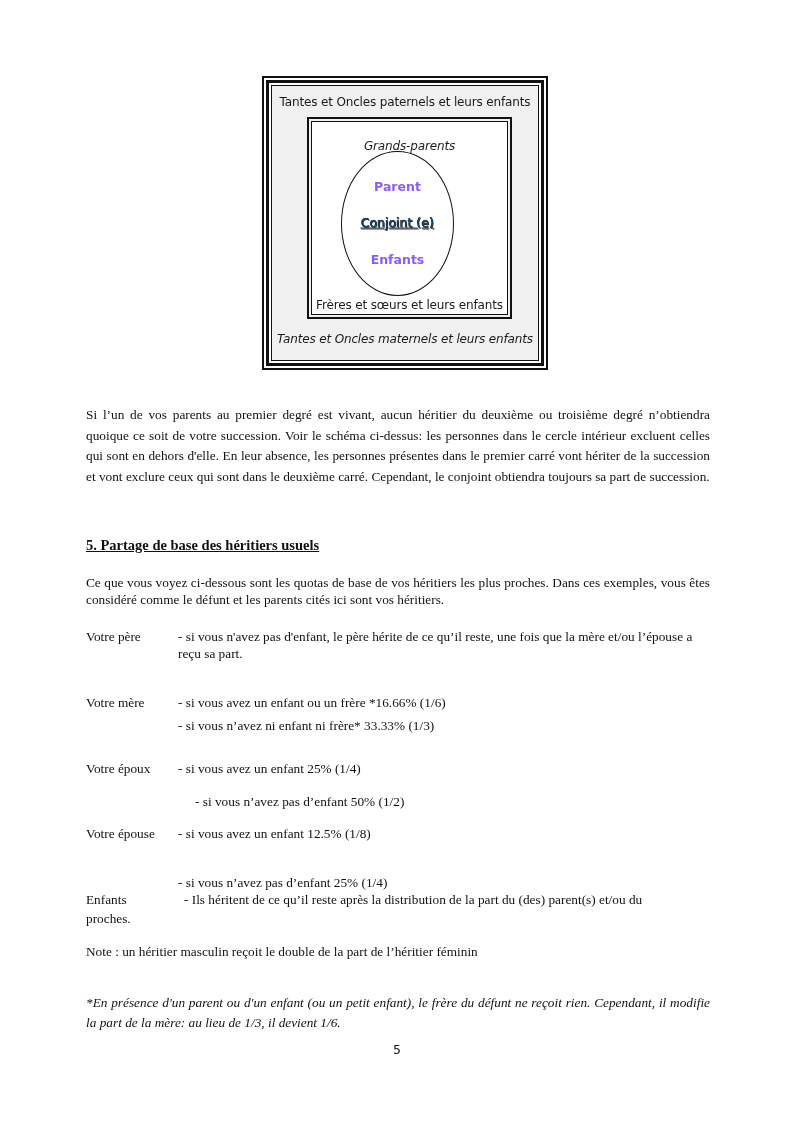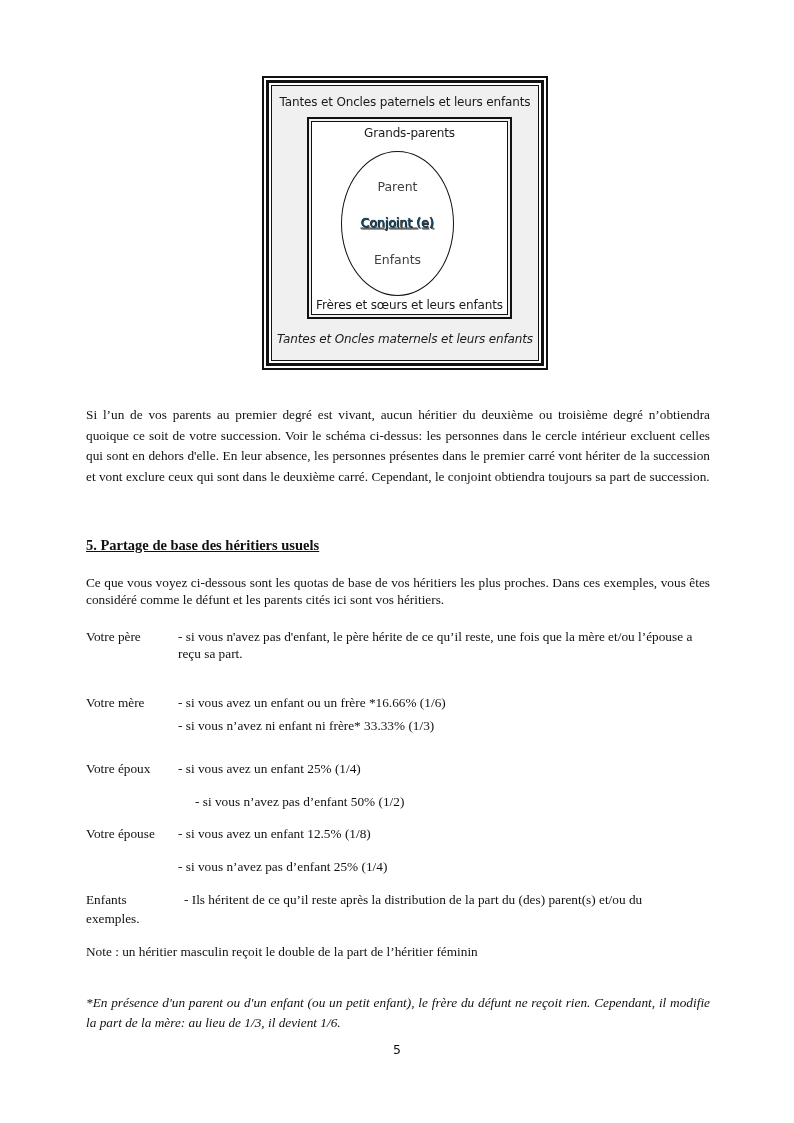--- a/index.html
+++ b/index.html
@@ -31,22 +31,22 @@
   .inner-box-in {
     position: absolute; left: 2px; top: 2px; right: 2px; bottom: 2px;
     border: 1px solid #111; background: #fff; box-sizing: border-box;
   }
   .circle {
     position: absolute; left: 341px; top: 151px; width: 113px; height: 145px;
     border: 1px solid #111; border-radius: 50%; box-sizing: border-box; background: #fff;
   }
   .circle-label {
     position: absolute; left: 0; right: 0; text-align: center;
-    font-family: "DejaVu Sans", sans-serif; font-weight: normal; font-size: 12.5px;
-    color: #404040;
+    font-family: "DejaVu Sans", sans-serif; font-weight: bold; font-size: 12.5px;
+    color: #8b5cf6;
   }
   .circle-label.spouse {
     color: #0c4a6e; font-weight: normal;
     text-shadow: 0 0 1px #222, 0.5px 0.5px 0 #333, -0.5px -0.5px 0 #333;
     text-decoration: underline; text-decoration-color: #666;
   }
 
   
   .para {
     position: absolute; left: 86px; width: 624px;
@@ -75,21 +75,21 @@
   <div class="diagram-outer-mid">
     <div class="diagram-outer-inner">
       <div class="zone-label" style="top:9px;">Tantes et Oncles paternels et leurs enfants</div>
       <div class="zone-label" style="top:246px;font-style:italic;">Tantes et Oncles maternels et leurs enfants</div>
     </div>
   </div>
 </div>
 
 <div class="inner-box">
   <div class="inner-box-in">
-    <div class="zone-label" style="top:4px;">Grands-parents</div>
+    <div class="zone-label" style="top:17px;font-style:italic;">Grands-parents</div>
     <div class="zone-label" style="top:176px;">Frères et sœurs et leurs enfants</div>
   </div>
 </div>
 
 <div class="circle">
   <div class="circle-label" style="top:27px;">Parent</div>
   <div class="circle-label spouse" style="top:63px;">Conjoint (e)</div>
   <div class="circle-label" style="top:100px;">Enfants</div>
 </div>
 
@@ -119,27 +119,27 @@
   <div class="row-text">
     <div>- si vous avez un enfant 25% (1/4)</div>
     <div style="margin-top:16px;margin-left:17px;">- si vous n’avez pas d’enfant 50% (1/2)</div>
   </div>
 </div>
 
 <div class="row" style="top:825px;">
   <span class="row-label">Votre épouse</span>
   <div class="row-text">
     <div>- si vous avez un enfant  12.5% (1/8)</div>
-    <div style="margin-top:16px;">- si vous n’avez pas d’enfant 25% (1/4)</div>
+    <div style="margin-top:32px;">- si vous n’avez pas d’enfant 25% (1/4)</div>
   </div>
 </div>
 
 <div class="row" style="top:890px; line-height:19px;">
   <span class="row-label">Enfants</span>
   <div class="row-text" style="left:98px; width:540px;">- Ils héritent de ce qu’il reste après la distribution de la part  du (des) parent(s) et/ou du</div>
-  <div style="position:absolute; left:0; top:19px;">exemples.</div>
+  <div style="position:absolute; left:0; top:19px;">proches.</div>
 </div>
 
 <div class="row" style="top:943px;">Note : un héritier masculin reçoit le double de la part de l’héritier féminin</div>
 
 <div class="italic-note">*En présence d'un parent ou d'un enfant (ou un petit enfant), le frère du défunt ne reçoit rien. Cependant, il modifie la part de la mère: au lieu de 1/3, il devient 1/6.</div>
 
 <div class="page-number">5</div>
 
 </body></html>

